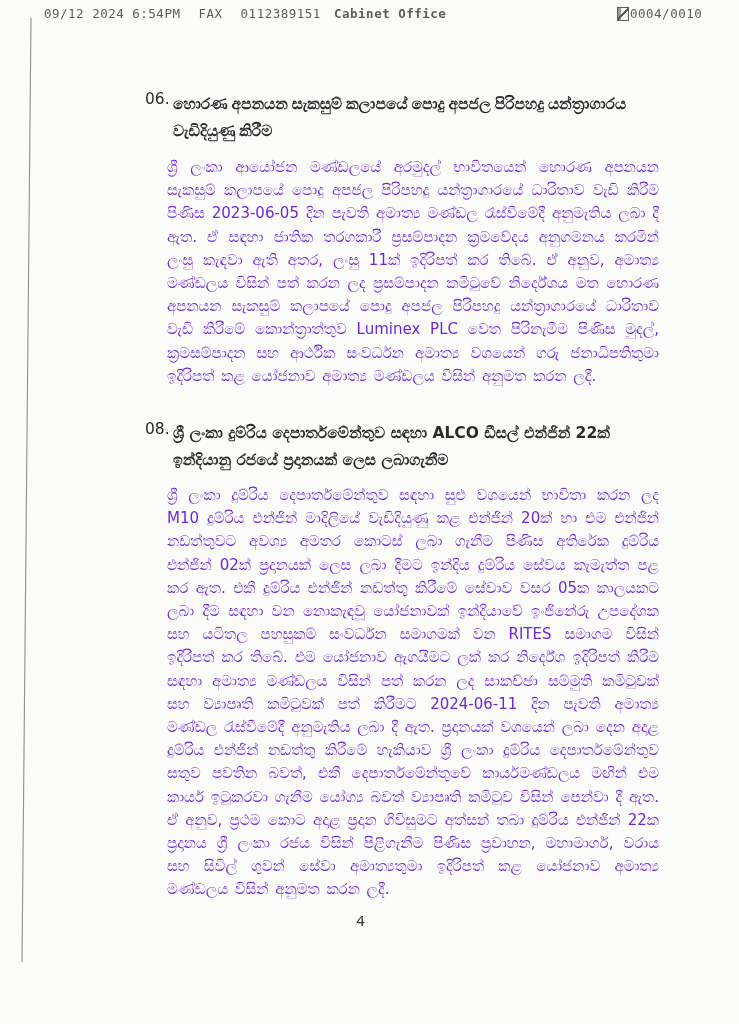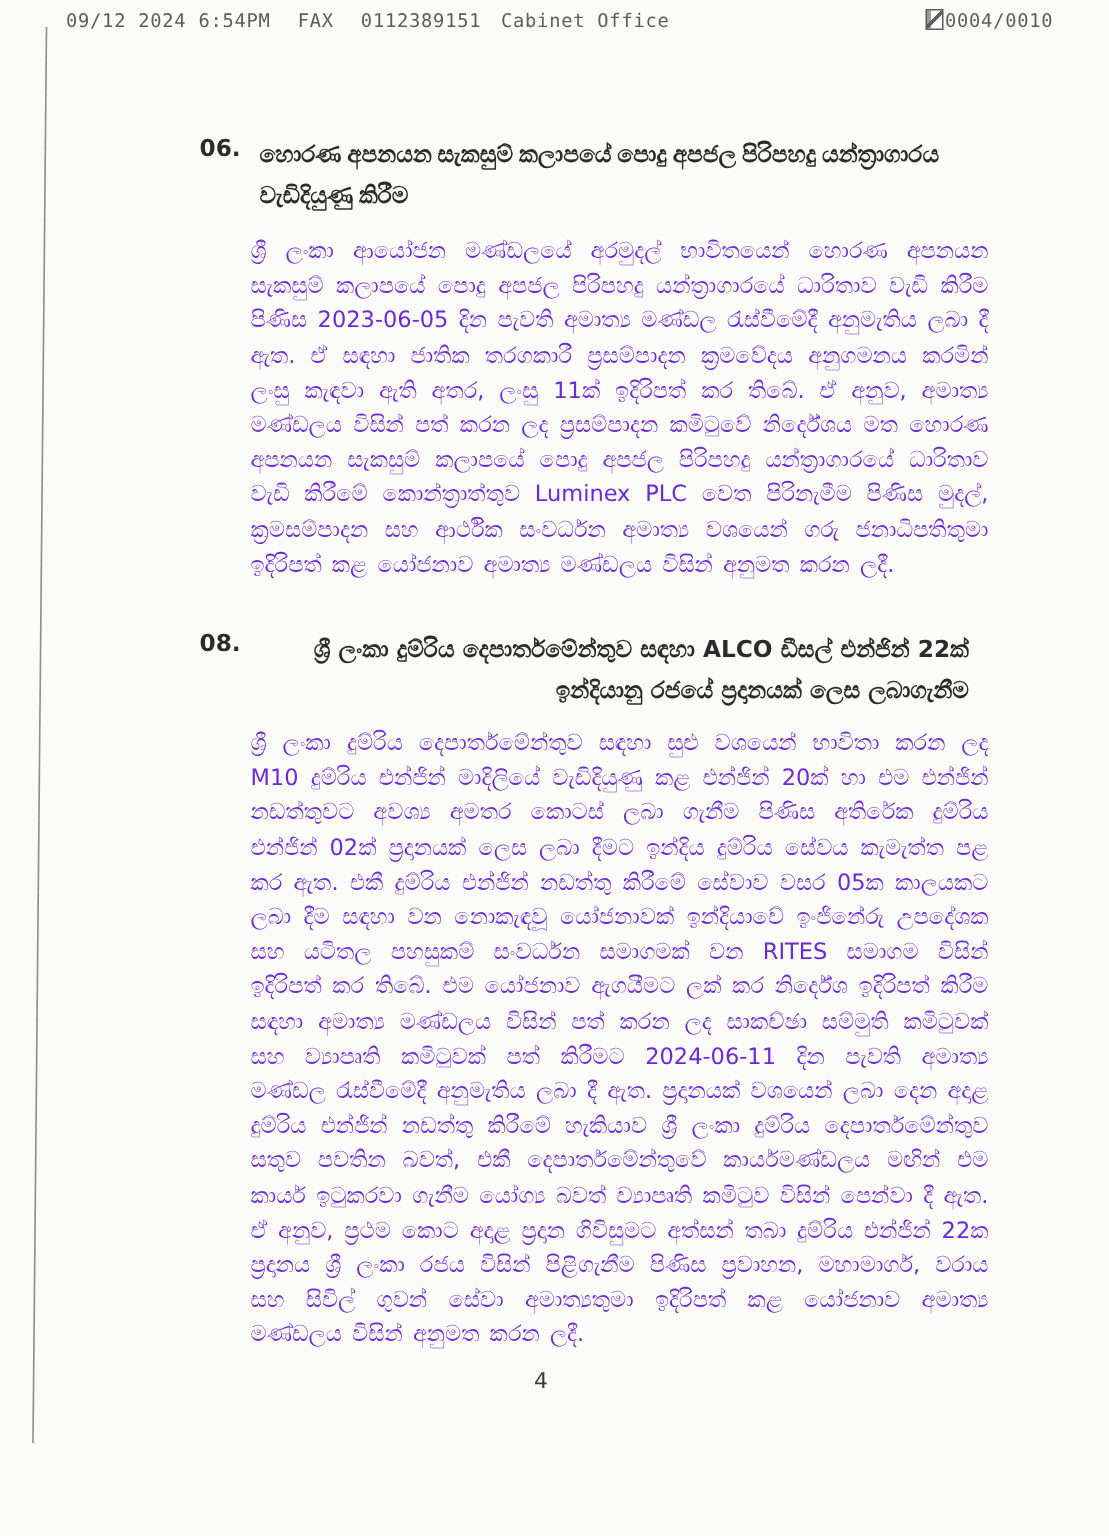--- a/index.html
+++ b/index.html
@@ -22,22 +22,22 @@
     left: 0;
     width: 739px;
     height: 20px;
     font-family: "DejaVu Sans Mono", "Liberation Mono", monospace;
     font-size: 12.5px;
     letter-spacing: 0.5px;
     color: #5d5d5d;
   }
   .fax-left   { position: absolute; left: 44px;  top: 0; white-space: nowrap; }
   .fax-left span { margin-right: 10px; }
-  .fax-center { position: absolute; left: 334px; top: 0; white-space: nowrap; }
-  .fax-right  { position: absolute; left: 617px; top: 0; white-space: nowrap; display: flex; }
+  .fax-center { position: absolute; left: 334px; top: 0; white-space: nowrap; font-weight: bold; }
+  .fax-right  { position: absolute; left: 617px; top: 0; white-space: nowrap; display: flex; align-items: center; }
   .page-counter-icon {
     display: inline-block;
     width: 10px;
     height: 12px;
     border: 1.3px solid #5d5d5d;
     margin-right: 1px;
     background:
       linear-gradient(135deg, transparent 42%, #5d5d5d 42%, #5d5d5d 58%, transparent 58%),
       linear-gradient(to right, #9a9a9a 0 3px, transparent 3px);
     vertical-align: -2px;
@@ -45,22 +45,23 @@
   
   .scan-artifact {
     position: absolute;
     left: 0; top: 0;
     pointer-events: none;
   }
   
   .doc-item-number {
     position: absolute;
     font-size: 15.5px;
-    font-weight: bold;
+    font-weight: normal;
     color: #2b2b2b;
+    margin-left: 12px;
   }
   .doc-item-title {
     position: absolute;
     width: 490px;
     font-size: 15.5px;
     font-weight: bold;
     line-height: 27px;
     color: #2b2b2b;
     text-align: left;
   }
@@ -70,21 +71,21 @@
     font-size: 15px;
     line-height: 23.2px;
     text-align: justify;
     color: #6d28d9;
     word-spacing: 2px;
   }
   #item06-number { left: 133px; top: 90px; }
   #item06-title  { left: 173px; top: 90px; font-family: Liberation Serif, serif; }
   #item06-body   { left: 167px; top: 156px; }
   #item07-number { left: 133px; top: 420px; }
-  #item07-title  { left: 156px; top: 420px; text-align: right; }
+  #item07-title  { left: 173px; top: 420px; }
   #item07-body   { left: 167px; top: 484px; }
   
   .page-number {
     position: absolute;
     left: 356px;
     top: 913px;
     font-size: 14.5px;
     color: #3a3a3a;
   }
 </style>

